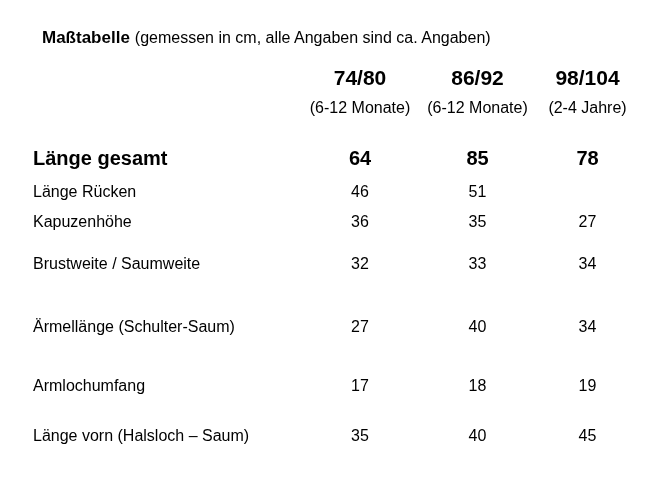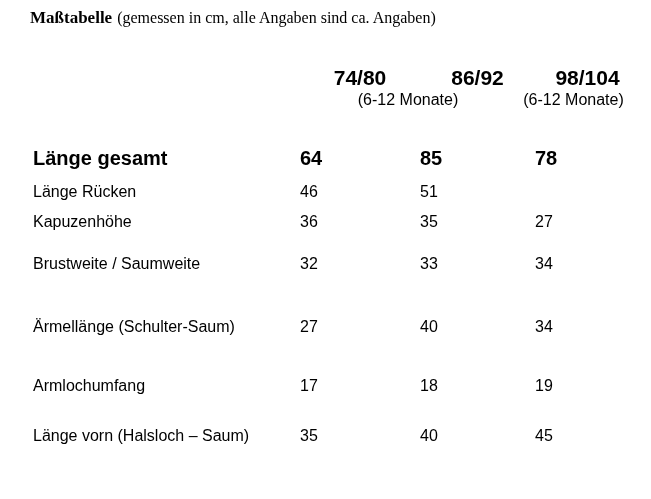--- a/index.html
+++ b/index.html
@@ -12,54 +12,53 @@
     height: 499px;
     position: relative;
     font-family: "Liberation Sans", sans-serif;
     color: #000000;
     overflow: hidden;
   }
   .abs { position: absolute; left: 0; right: 0; }
 
   
   .title-line {
-    top: 8px;
-    padding-left: 30px;
+    top: 28px;
+    padding-left: 42px;
     white-space: nowrap;
-    font-family: Liberation Serif, serif;
   }
   .title-main {
     font-size: 17px;
     font-weight: bold;
     margin-right: 5px;
   }
   .title-sub {
     font-size: 16px;
     font-weight: normal;
   }
 
   
   .trow {
     display: grid;
     grid-template-columns: 267px 120px 115px 105px;
     padding-left: 33px;
     align-items: baseline;
   }
   .cell-label { text-align: left; }
-  .cell-val   { }
+  .cell-val   { text-align: center; }
 
   
   .sizes-row   { top: 57px; margin-top: 10px; }
   .size-head   {
     font-size: 21px;
     font-weight: bold;
     line-height: 22px;
     text-align: center;
   }
-  .ages-row    { top: 90px; gap: 48px; }
+  .ages-row    { top: 98px; }
   .age-head    {
     font-size: 16px;
     line-height: 20px;
     text-align: center;
   }
 
   
   .mrow { font-size: 16px; line-height: 20px; }
   .mrow .cell-label { font-size: 16px; }
   .mrow .cell-val   { font-size: 16px; }

